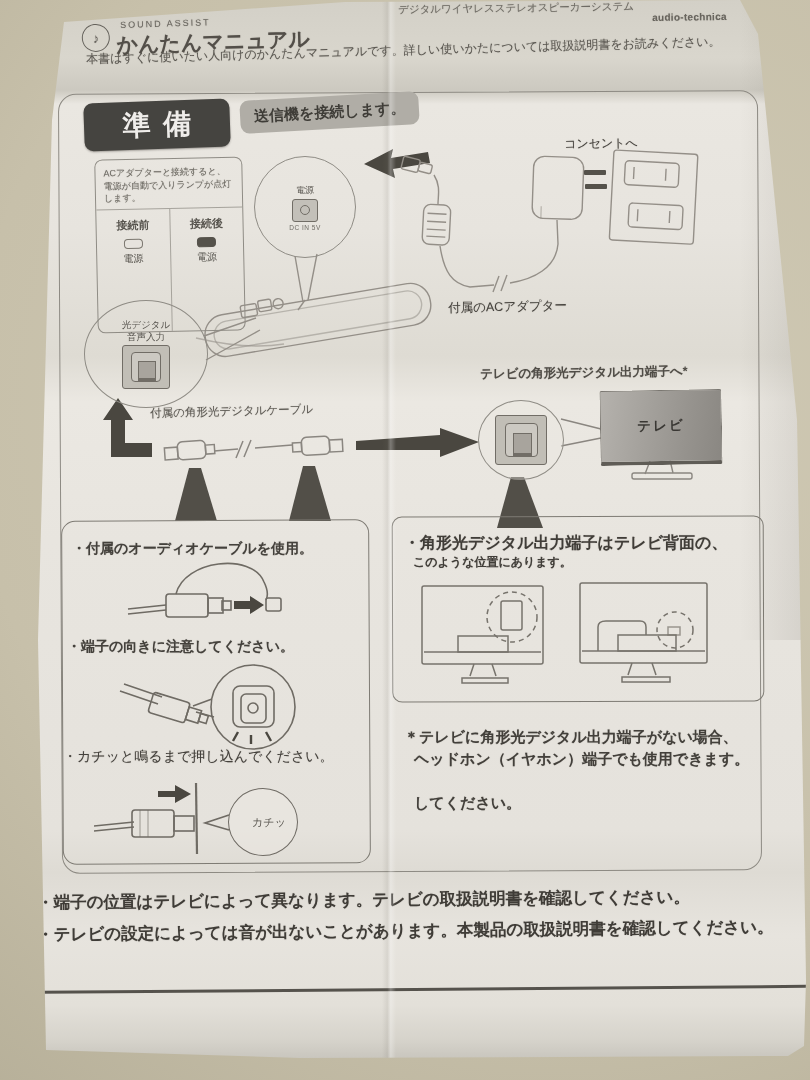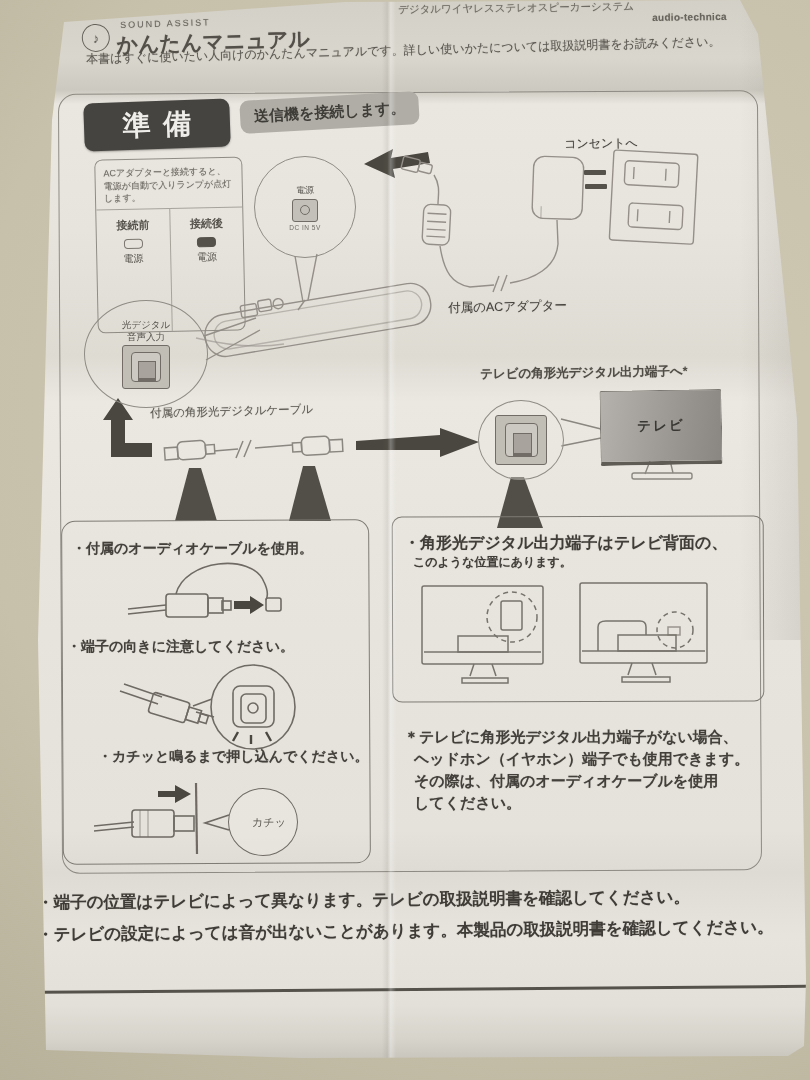--- a/index.html
+++ b/index.html
@@ -253,32 +253,31 @@
   <div class="callout" style="left:478px;top:400px;width:84px;height:78px;background:rgba(235,232,226,.4);">
     <div class="jack" style="width:50px;height:48px;"></div>
   </div>
   <div class="tvback">
     <span>テレビ</span>
   </div>
 
   <div class="box" style="left:62px;top:520px;width:306px;height:342px;transform:rotate(-.3deg);"></div>
   <div class="t" style="left:72px;top:540px;font-size:14px;font-weight:600;color:#44413c;">・付属のオーディオケーブルを使用。</div>
   <div class="t" style="left:67px;top:638px;font-size:14px;font-weight:600;color:#44413c;">・端子の向きに注意してください。</div>
-  <div class="t" style="left:63px;top:748px;font-size:14px;font-weight:700;color:#44413c;padding-left:35px;">・カチッと鳴るまで押し込んでください。</div>
+  <div class="t" style="left:63px;top:748px;font-size:14px;font-weight:400;color:#44413c;">・カチッと鳴るまで押し込んでください。</div>
   <div class="bubble" style="left:228px;top:788px;width:68px;height:66px;">
     <span style="font-size:11px;color:#55524c;margin-left:12px;">カチッ</span>
   </div>
 
   <div class="box" style="left:392px;top:516px;width:370px;height:184px;border-radius:10px;transform:rotate(-.2deg);"></div>
   <div class="t" style="left:404px;top:533px;font-size:16px;font-weight:600;color:#403d38;">・角形光デジタル出力端子はテレビ背面の、</div>
   <div class="t" style="left:413px;top:554px;font-size:12px;font-weight:600;color:#403d38;">このような位置にあります。</div>
 
   <div class="t" style="left:404px;top:728px;font-size:15px;font-weight:600;color:#43403b;">＊テレビに角形光デジタル出力端子がない場合、</div>
   <div class="t" style="left:414px;top:750px;font-size:15px;font-weight:600;color:#43403b;">ヘッドホン（イヤホン）端子でも使用できます。</div>
-  <div class="t" style="left:414px;top:772px;font-size:15px;font-weight:600;color:#43403b;">その際は、付属のオーディオケーブルを使用</div>
   <div class="t" style="left:414px;top:794px;font-size:15px;font-weight:600;color:#43403b;">してください。</div>
 
   <div class="t" style="left:37px;top:892px;font-size:16.5px;font-weight:600;color:#3f3c37;transform:rotate(-.5deg);">・端子の位置はテレビによって異なります。テレビの取扱説明書を確認してください。</div>
   <div class="t" style="left:37px;top:924px;font-size:16.5px;font-weight:600;color:#3f3c37;transform:rotate(-.6deg);">・テレビの設定によっては音が出ないことがあります。本製品の取扱説明書を確認してください。</div>
 
   <div class="rule"></div>
 
   <div class="vcrease"></div>
   <div class="redge"></div>
 </div>

